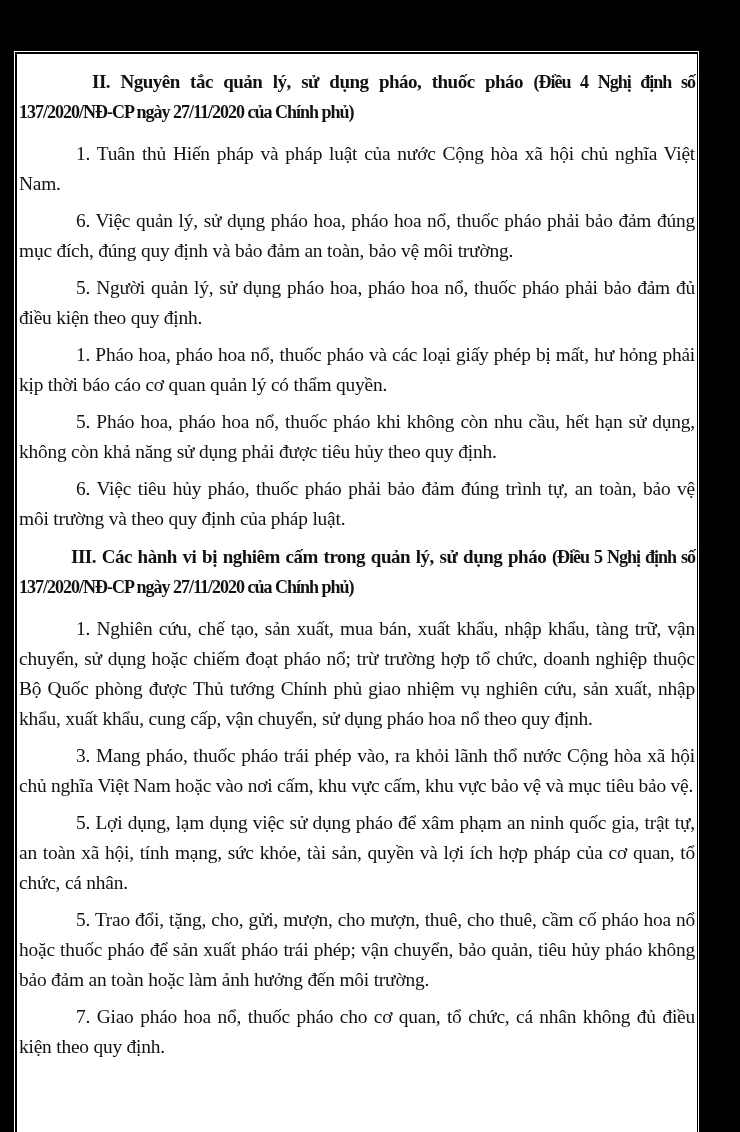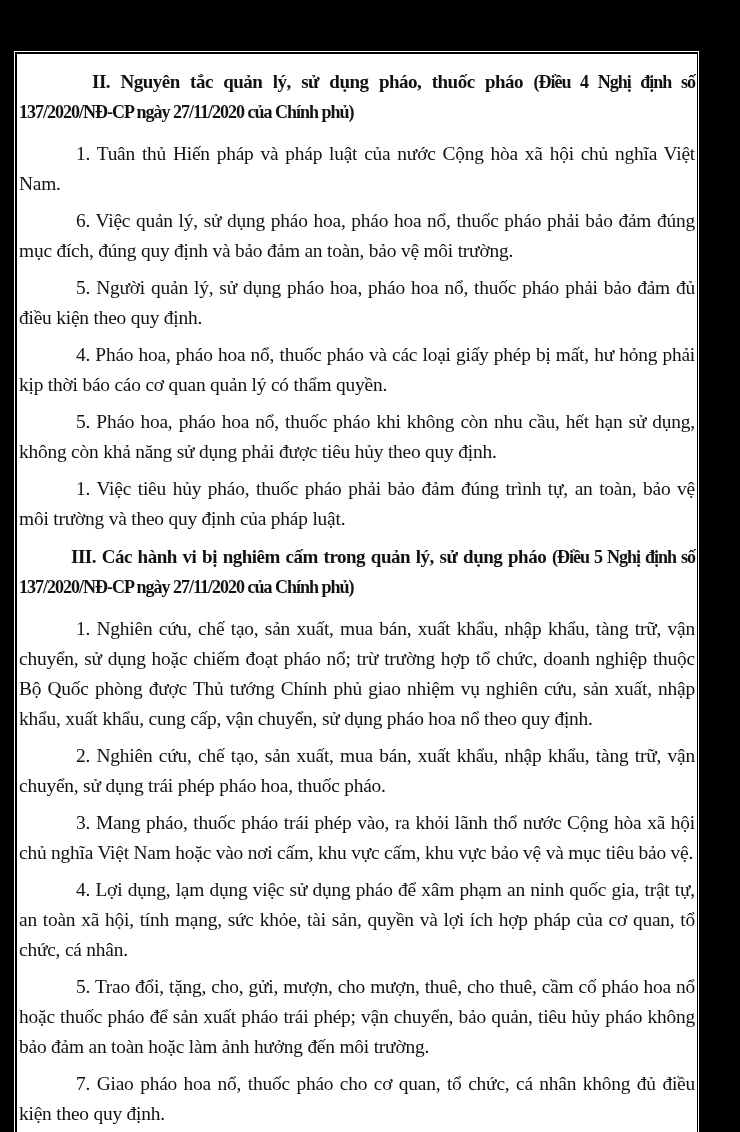--- a/index.html
+++ b/index.html
@@ -41,26 +41,25 @@
 
 <div class="page-frame"></div>
 
 <div class="page">
 
   <p class="heading"><span>II. Nguyên tắc quản lý, sử dụng pháo, thuốc pháo </span><span class="ref">(Điều 4 Nghị định số 137/2020/NĐ-CP ngày 27/11/2020 của Chính phủ)</span></p>
 
   <p class="para">1. Tuân thủ Hiến pháp và pháp luật của nước Cộng hòa xã hội chủ nghĩa Việt Nam.</p>
   <p class="para">6. Việc quản lý, sử dụng pháo hoa, pháo hoa nổ, thuốc pháo phải bảo đảm đúng mục đích, đúng quy định và bảo đảm an toàn, bảo vệ môi trường.</p>
   <p class="para">5. Người quản lý, sử dụng pháo hoa, pháo hoa nổ, thuốc pháo phải bảo đảm đủ điều kiện theo quy định.</p>
-  <p class="para">4. Pháo hoa, pháo hoa nổ, thuốc pháo và các loại giấy phép bị mất, hư hỏng phải kịp thời báo cáo cơ quan quản lý có thẩm quyền.</p>
+  <p class="para">1. Pháo hoa, pháo hoa nổ, thuốc pháo và các loại giấy phép bị mất, hư hỏng phải kịp thời báo cáo cơ quan quản lý có thẩm quyền.</p>
   <p class="para">5. Pháo hoa, pháo hoa nổ, thuốc pháo khi không còn nhu cầu, hết hạn sử dụng, không còn khả năng sử dụng phải được tiêu hủy theo quy định.</p>
-  <p class="para">1. Việc tiêu hủy pháo, thuốc pháo phải bảo đảm đúng trình tự, an toàn, bảo vệ môi trường và theo quy định của pháp luật.</p>
+  <p class="para">6. Việc tiêu hủy pháo, thuốc pháo phải bảo đảm đúng trình tự, an toàn, bảo vệ môi trường và theo quy định của pháp luật.</p>
 
   <p class="heading" style="text-indent:52px"><span>III. Các hành vi bị nghiêm cấm trong quản lý, sử dụng pháo </span><span class="ref">(Điều 5 Nghị định số 137/2020/NĐ-CP ngày 27/11/2020 của Chính phủ)</span></p>
 
   <p class="para">1. Nghiên cứu, chế tạo, sản xuất, mua bán, xuất khẩu, nhập khẩu, tàng trữ, vận chuyển, sử dụng hoặc chiếm đoạt pháo nổ; trừ trường hợp tổ chức, doanh nghiệp thuộc Bộ Quốc phòng được Thủ tướng Chính phủ giao nhiệm vụ nghiên cứu, sản xuất, nhập khẩu, xuất khẩu, cung cấp, vận chuyển, sử dụng pháo hoa nổ theo quy định.</p>
-  <p class="para">2. Nghiên cứu, chế tạo, sản xuất, mua bán, xuất khẩu, nhập khẩu, tàng trữ, vận chuyển, sử dụng trái phép pháo hoa, thuốc pháo.</p>
   <p class="para">3. Mang pháo, thuốc pháo trái phép vào, ra khỏi lãnh thổ nước Cộng hòa xã hội chủ nghĩa Việt Nam hoặc vào nơi cấm, khu vực cấm, khu vực bảo vệ và mục tiêu bảo vệ.</p>
-  <p class="para">4. Lợi dụng, lạm dụng việc sử dụng pháo để xâm phạm an ninh quốc gia, trật tự, an toàn xã hội, tính mạng, sức khỏe, tài sản, quyền và lợi ích hợp pháp của cơ quan, tổ chức, cá nhân.</p>
+  <p class="para">5. Lợi dụng, lạm dụng việc sử dụng pháo để xâm phạm an ninh quốc gia, trật tự, an toàn xã hội, tính mạng, sức khỏe, tài sản, quyền và lợi ích hợp pháp của cơ quan, tổ chức, cá nhân.</p>
   <p class="para">5. Trao đổi, tặng, cho, gửi, mượn, cho mượn, thuê, cho thuê, cầm cố pháo hoa nổ hoặc thuốc pháo để sản xuất pháo trái phép; vận chuyển, bảo quản, tiêu hủy pháo không bảo đảm an toàn hoặc làm ảnh hưởng đến môi trường.</p>
   <p class="para">7. Giao pháo hoa nổ, thuốc pháo cho cơ quan, tổ chức, cá nhân không đủ điều kiện theo quy định.</p>
 
 </div>
 
 </body></html>

